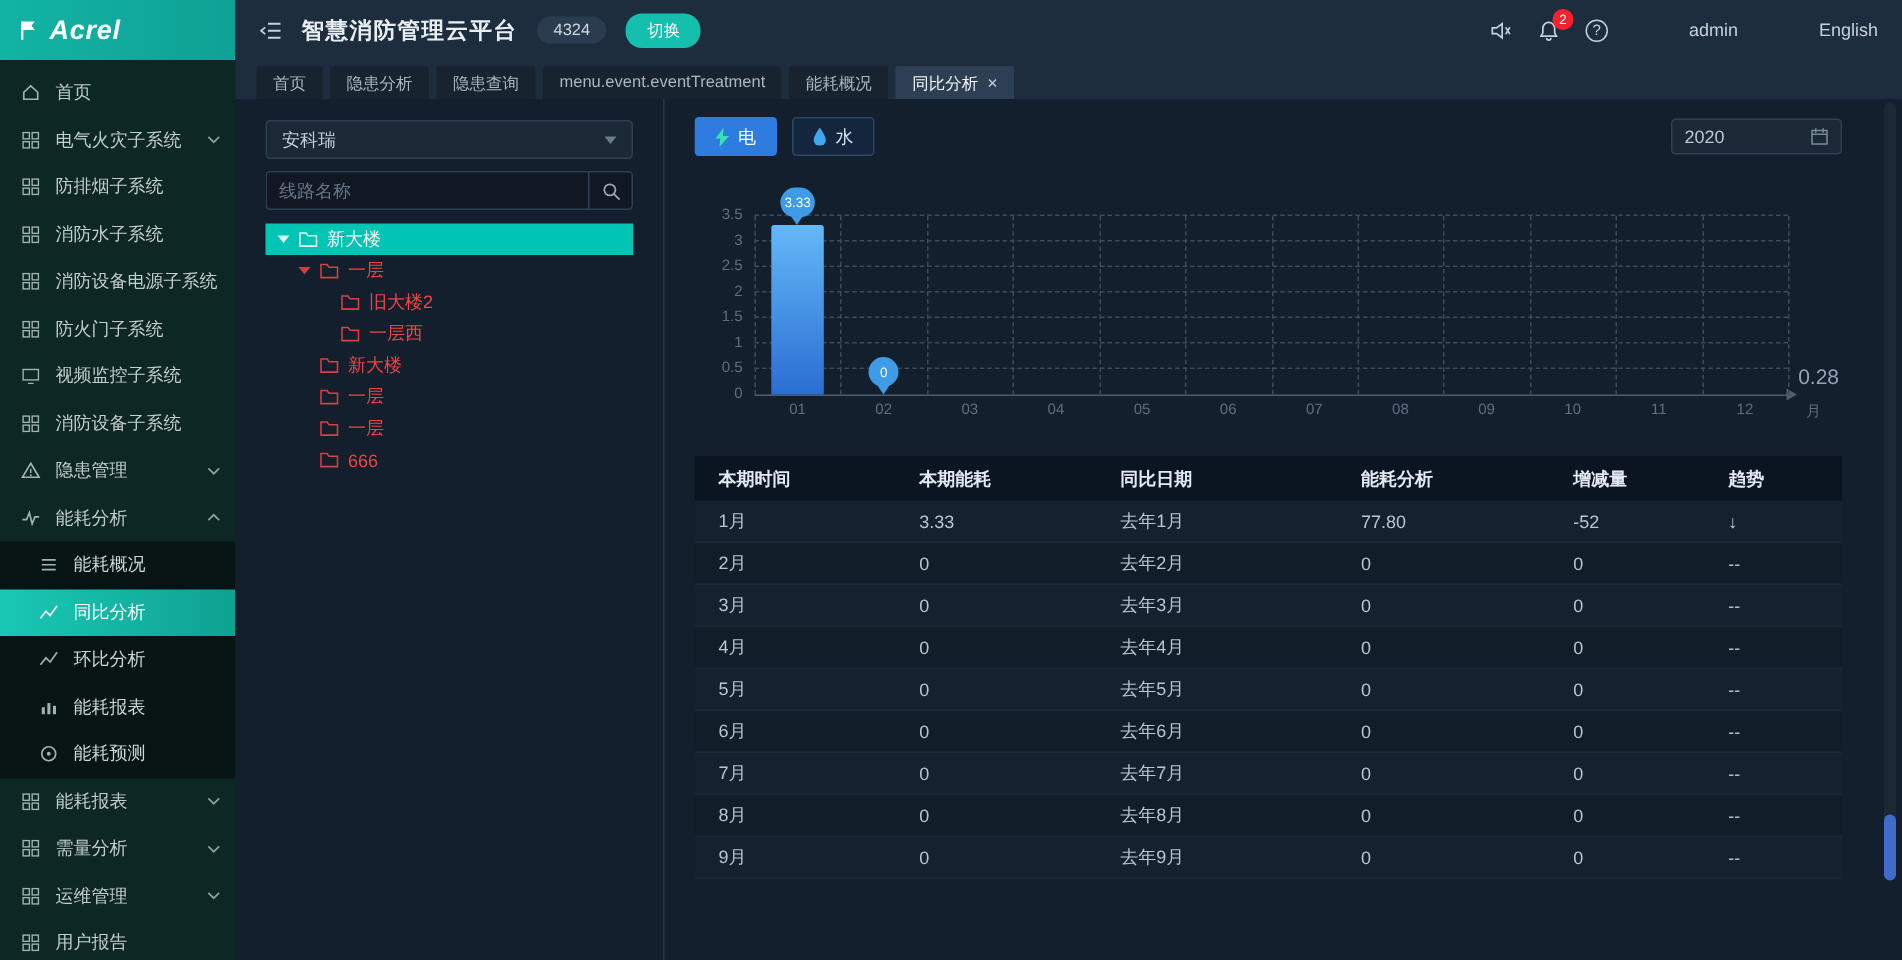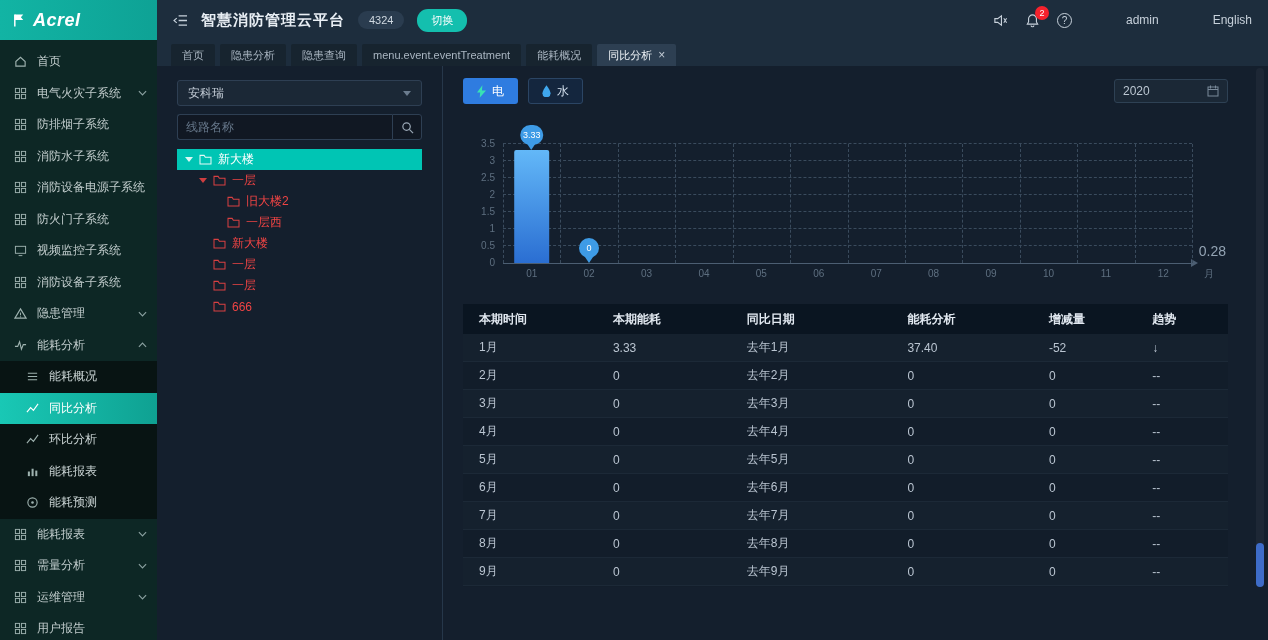--- a/index.html
+++ b/index.html
@@ -569,21 +569,21 @@
               <div class="t-cell th" style="width: 21%;">同比日期</div>
               <div class="t-cell th" style="width: 18.5%;">能耗分析</div>
               <div class="t-cell th" style="width: 13.5%;">增减量</div>
               <div class="t-cell th" style="width: 12%;">趋势</div>
             </div>
           <div id="tbody">
               <div class="t-row">
                 <div class="t-cell" style="width: 17.5%;">1月</div>
                 <div class="t-cell" style="width: 17.5%;">3.33</div>
                 <div class="t-cell" style="width: 21%;">去年1月</div>
-                <div class="t-cell" style="width: 18.5%;">37.40</div>
+                <div class="t-cell" style="width: 18.5%;">77.80</div>
                 <div class="t-cell" style="width: 13.5%;">-52</div>
                 <div class="t-cell" style="width: 12%;">↓</div>
               </div>
               <div class="t-row even">
                 <div class="t-cell" style="width: 17.5%;">2月</div>
                 <div class="t-cell" style="width: 17.5%;">0</div>
                 <div class="t-cell" style="width: 21%;">去年2月</div>
                 <div class="t-cell" style="width: 18.5%;">0</div>
                 <div class="t-cell" style="width: 13.5%;">0</div>
                 <div class="t-cell" style="width: 12%;">--</div>

